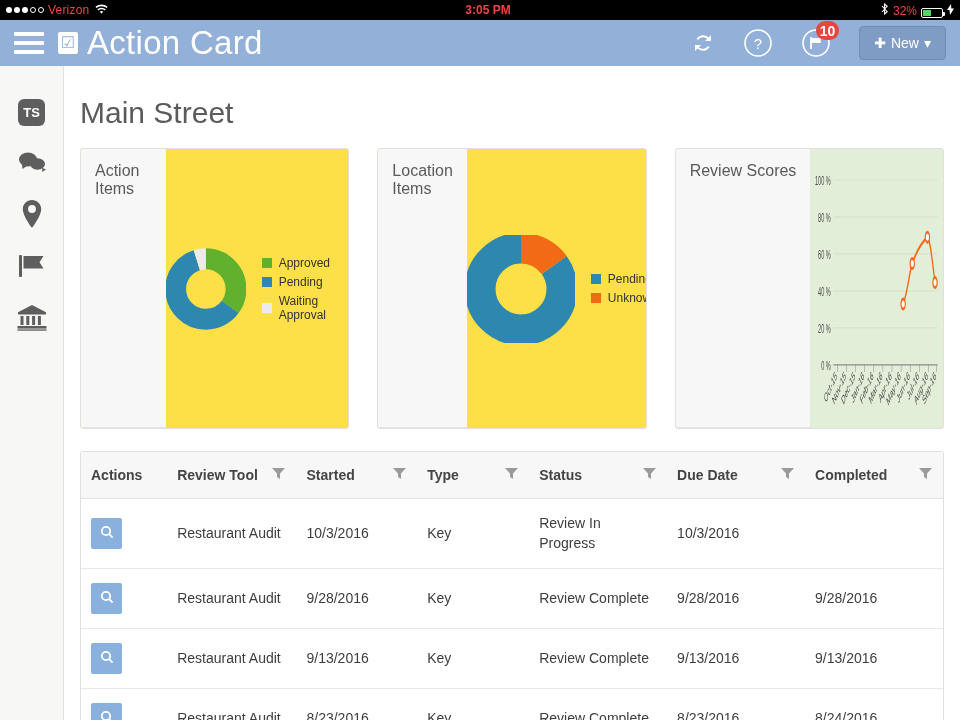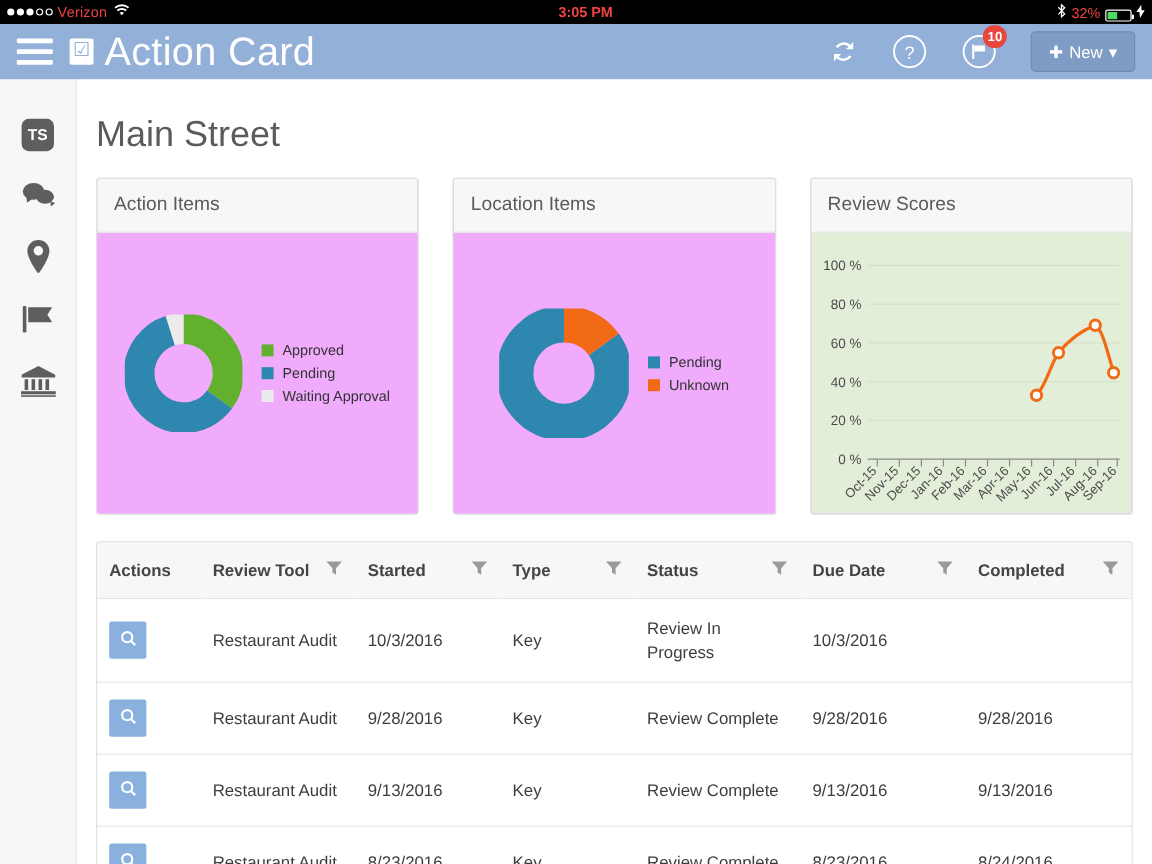--- a/index.html
+++ b/index.html
@@ -58,21 +58,21 @@
     color: #92b0d8; font-size: 16px; line-height: 22px; text-align: center;
   }
   .brand-text { font-size: 33px; font-weight: 500; letter-spacing: .3px; }
   .appbar-right {
     margin-left: auto; display: flex; align-items: center; gap: 28px;
   }
   .ic-btn { color: #fff; cursor: pointer; display: flex; align-items: center; position: relative; }
   .badge {
     position: absolute; top: -7px; right: -8px;
     min-width: 19px; height: 19px; border-radius: 10px;
-    background: #e8453c; color: #fff; font-size: 11px; font-weight: bold;
+    background: #e8453c; color: #fff; font-size: 14px; font-weight: bold;
     display: flex; align-items: center; justify-content: center; padding: 0 4px;
   }
   .new-btn {
     background: #7f9cc4; border: 1px solid #6f8cb4; border-radius: 4px;
     color: #fff; font-size: 14px; padding: 8px 14px; cursor: pointer;
     display: flex; align-items: center; gap: 5px;
   }
 
   
   .shell { display: flex; height: 654px; }
@@ -91,21 +91,21 @@
   .content { flex: 1; background: #fff; padding: 16px 16px; overflow: hidden; }
   .page-title {
     font-size: 30px; color: #5b5b5b; font-weight: normal;
     padding: 14px 0 18px 0;
   }
 
   
   .cards { display: flex; gap: 28px; }
   .card {
     flex: 1; border: 1px solid #e0e0e0; border-radius: 3px;
-    background: #f0abfc; height: 281px; display: flex; flex-direction: column;
+    background: #fde047; height: 281px; display: flex; flex-direction: row;
     overflow: hidden;
   }
   .card-head {
     background: #f7f7f7; border-bottom: 1px solid #e4e4e4;
     padding: 13px 14px; font-size: 16px; color: #5a5a5a;
   }
   .card-body { flex: 1; position: relative; }
   .chart-row {
     display: flex; align-items: center; justify-content: center;
     height: 100%; gap: 16px;

